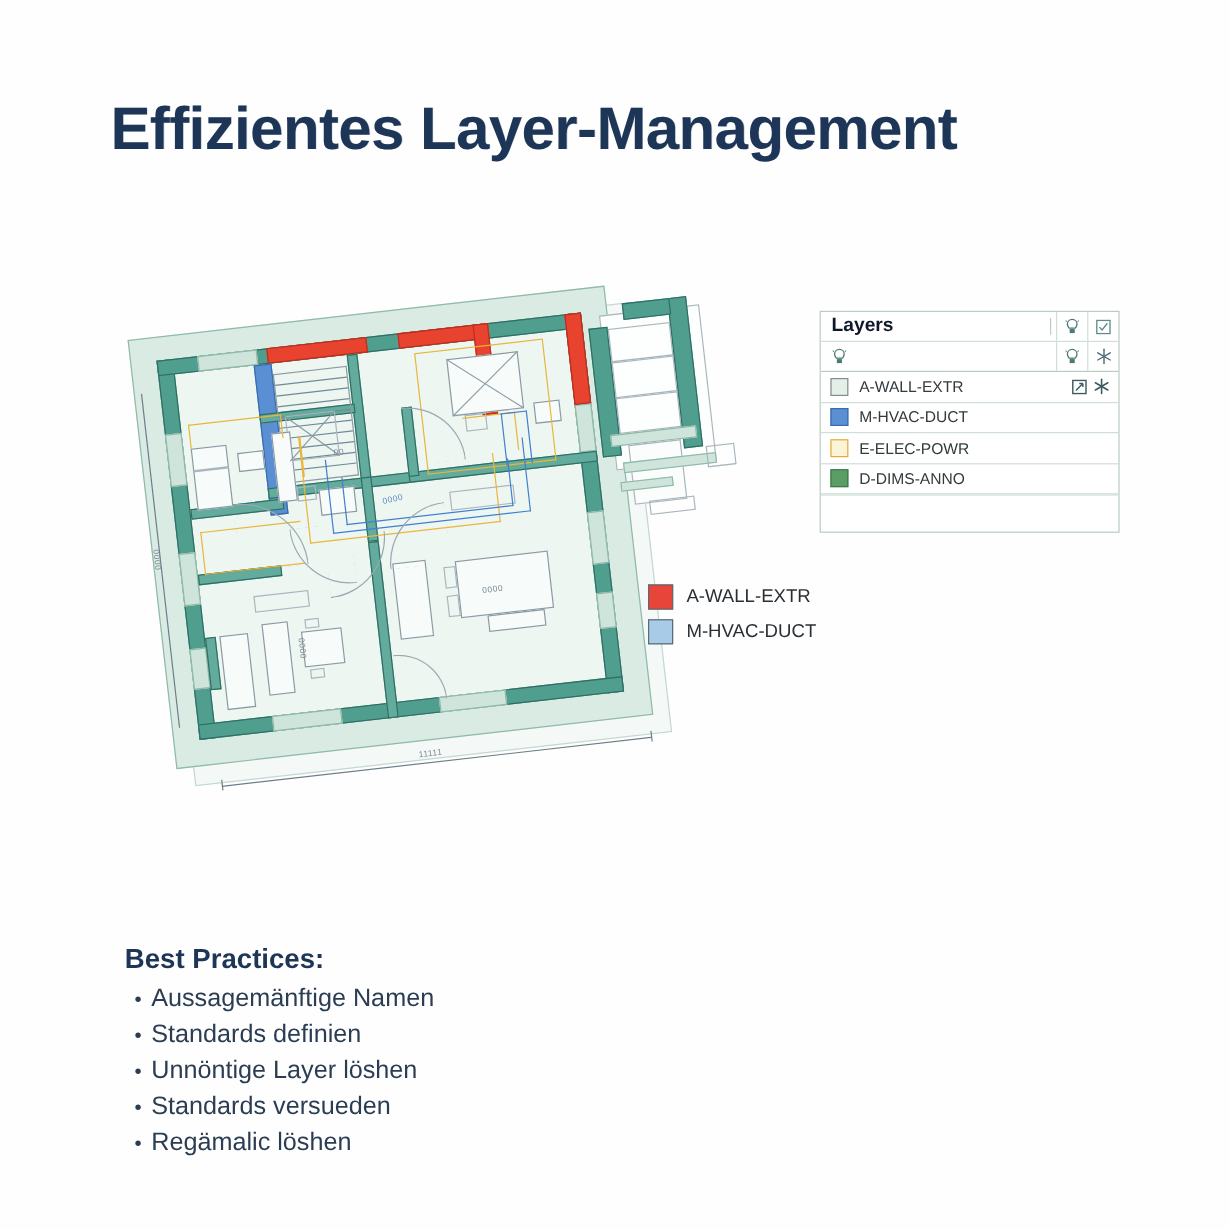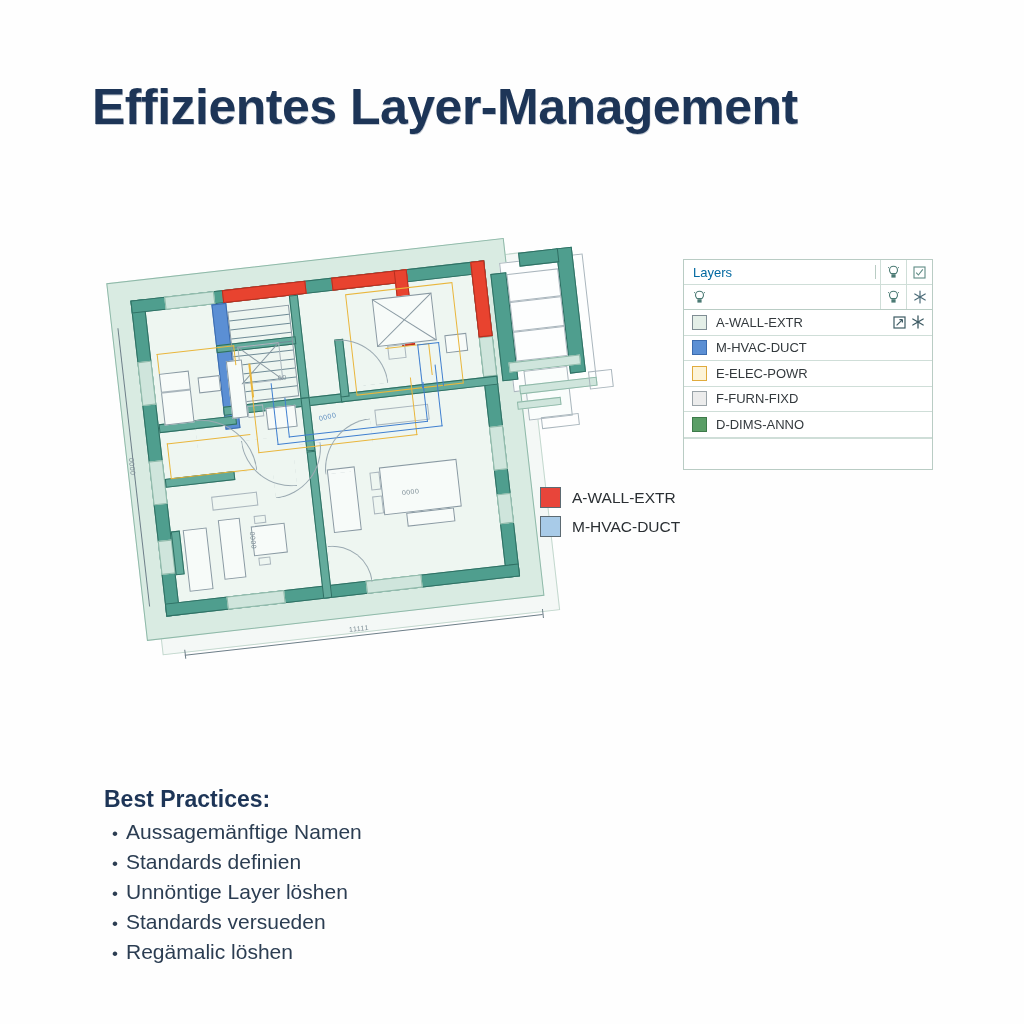--- a/index.html
+++ b/index.html
@@ -206,22 +206,23 @@
   .lp-header {
     display: flex;
     align-items: center;
     height: 25px;
     border-bottom: 1px solid #cfded8;
     box-sizing: border-box;
   }
   .lp-title {
     flex: 1;
     padding-left: 9px;
-    font-size: 13px;
-    color: #0369a1;
+    font-size: 16px;
+    color: #0f172a;
+    font-weight: bold;
   }
   .lp-divider {
     width: 1px;
     height: 14px;
     background: #b9ccc4;
     margin-right: 4px;
   }
   .lp-icobox {
     width: 26px;
     height: 100%;
@@ -536,24 +537,20 @@
   <div class="lp-row">
     <span class="lp-swatch" style="background:#5b8fd4; border-color:#3b6bae;"></span>
     <span class="lp-name">M-HVAC-DUCT</span>
   </div>
 
   <div class="lp-row">
     <span class="lp-swatch" style="background:#fdf4d8; border-color:#e0ab3c;"></span>
     <span class="lp-name">E-ELEC-POWR</span>
   </div>
 
-  <div class="lp-row">
-    <span class="lp-swatch" style="background:#ececec; border-color:#9aa3a8;"></span>
-    <span class="lp-name">F-FURN-FIXD</span>
-  </div>
 
   <div class="lp-row">
     <span class="lp-swatch" style="background:#5a9e66; border-color:#3d7a4a;"></span>
     <span class="lp-name">D-DIMS-ANNO</span>
   </div>
 
   <div class="lp-empty"></div>
 </div>
 
 <div id="best-practices">

